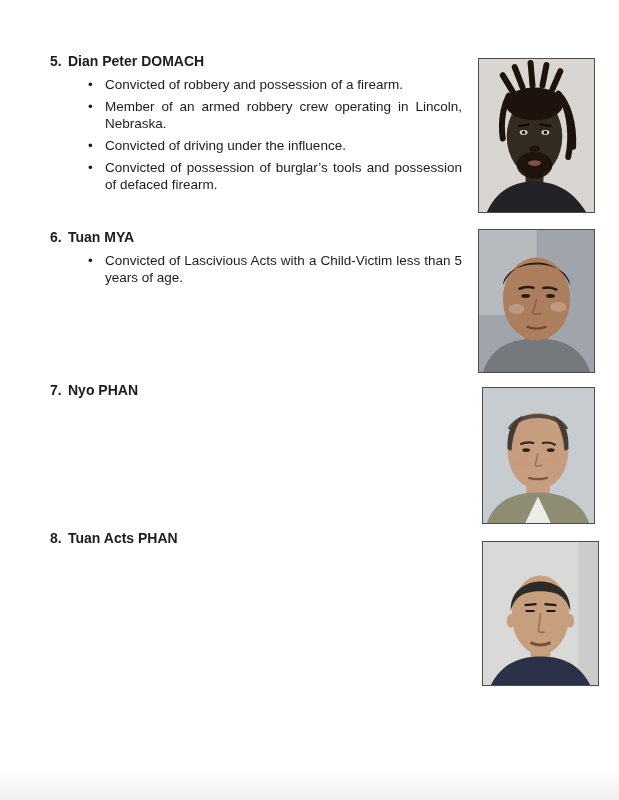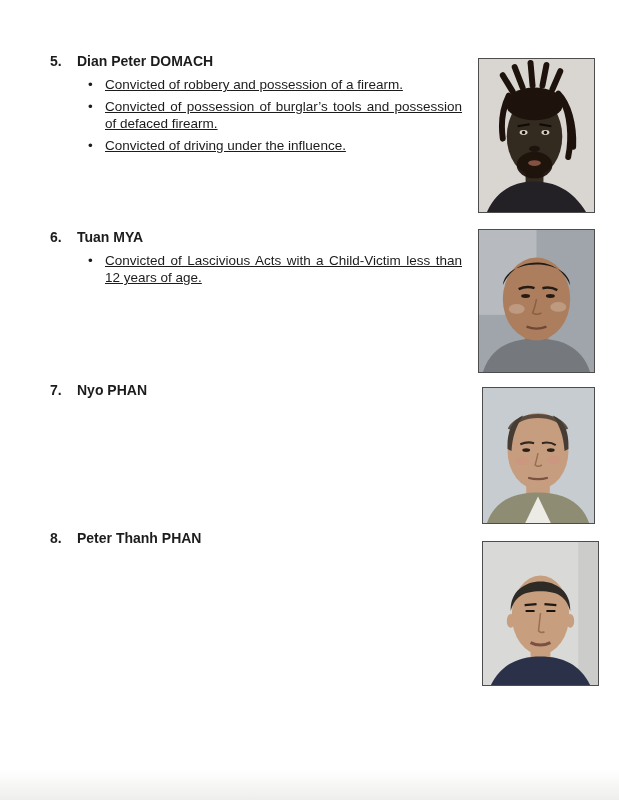--- a/index.html
+++ b/index.html
@@ -18,26 +18,25 @@
     width: 412px;
   }
   .entry-heading {
     display: flex;
     font-weight: 700;
     font-size: 14px;
     line-height: 18px;
     margin-bottom: 6px;
   }
   .entry-number { width: 18px; flex: 0 0 18px; }
-  .entry-name { flex: 1; margin-left: 9px; }
+  .entry-name { flex: 1; }
   ul.bullets {
     list-style: none;
     margin: 0;
     padding: 0;
-    text-decoration: underline;
   }
   ul.bullets li {
     position: relative;
     padding-left: 55px;
     margin: 0 0 5px 0;
     font-size: 13.5px;
     line-height: 17px;
     text-align: justify;
   }
   ul.bullets li:last-child { margin-bottom: 0; }
@@ -71,22 +70,23 @@
 
 <div class="page">
 
   <div class="entry" style="top:52px">
     <div class="entry-heading">
       <span class="entry-number">5.</span>
       <span class="entry-name">Dian Peter DOMACH</span>
     </div>
     <ul class="bullets">
       <li>Convicted of robbery and possession of a firearm.</li>
+      <li>Member of an armed robbery crew operating in Lincoln, Nebraska.</li>
+      <li>Convicted of driving under the influence.</li>
       <li>Convicted of possession of burglar’s tools and possession of defaced firearm.</li>
-      <li>Convicted of driving under the influence.</li>
     </ul>
   </div>
 
   <div class="photo photo-1" role="img" aria-label="Mugshot of a man with dark skin, dreadlocks and a beard, dark shirt, light background" style="--bg: #d9d6d1; --skin: #332a20; --hair: #1d130c; --shirt: #232126;">
     <svg viewBox="0 0 116 150" preserveAspectRatio="none">
       <rect width="116" height="150" style="fill:var(--bg)"></rect>
       <g style="stroke:var(--hair)" stroke-width="6" stroke-linecap="round" fill="none">
         <path d="M44,28 L36,8"></path>
         <path d="M54,26 L52,4"></path>
         <path d="M64,26 L68,6"></path>
@@ -110,21 +110,21 @@
       <ellipse cx="56" cy="102" rx="6.5" ry="2.8" fill="#84503f"></ellipse>
     </svg>
   </div>
 
   <div class="entry" style="top:228px">
     <div class="entry-heading">
       <span class="entry-number">6.</span>
       <span class="entry-name">Tuan MYA</span>
     </div>
     <ul class="bullets">
-      <li>Convicted of Lascivious Acts with a Child-Victim less than 12 years of age.</li>
+      <li>Convicted of Lascivious Acts with a Child-Victim less than 5 years of age.</li>
     </ul>
   </div>
 
   <div class="photo photo-2" role="img" aria-label="Mugshot of a man with short black hair wearing a gray sweater, gray background" style="--bg: #9fa5ab; --skin: #ac7e5d; --hair: #211c18; --shirt: #75787c;">
     <svg viewBox="0 0 116 144" preserveAspectRatio="none">
       <rect width="116" height="144" style="fill:var(--bg)"></rect>
       <rect width="58" height="86" fill="#ffffff" opacity="0.25"></rect>
       <rect x="46" y="94" width="24" height="22" style="fill:var(--skin)"></rect>
       <path d="M4,144 C12,118 34,110 58,110 C82,110 104,118 112,144 Z" style="fill:var(--shirt)"></path>
       <ellipse cx="58" cy="70" rx="34" ry="42" style="fill:var(--skin)"></ellipse>
@@ -162,21 +162,21 @@
       <ellipse cx="40" cy="74" rx="7" ry="4.5" fill="#d98a7a" opacity="0.25"></ellipse>
       <ellipse cx="72" cy="73" rx="7" ry="4.5" fill="#d98a7a" opacity="0.25"></ellipse>
       <path d="M56,66 q-2,9 -3,12 q3,3 7,0" stroke="#9a6e50" stroke-width="1.5" fill="none"></path>
       <path d="M46,91 q10,3 20,0" stroke="#7c5240" stroke-width="2.2" fill="none"></path>
     </svg>
   </div>
 
   <div class="entry" style="top:529px">
     <div class="entry-heading">
       <span class="entry-number">8.</span>
-      <span class="entry-name">Peter Thanh PHAN</span>
+      <span class="entry-name">Tuan Acts PHAN</span>
     </div>
   </div>
 
   <div class="photo photo-4" role="img" aria-label="Mugshot of a man with a dark bowl-cut hairstyle wearing a navy shirt, light gray background" style="--bg: #d9d9d7; --skin: #c79e7e; --hair: #2e2a26; --shirt: #2b3148;">
     <svg viewBox="0 0 116 145" preserveAspectRatio="none">
       <rect width="116" height="145" style="fill:var(--bg)"></rect>
       <rect x="96" width="20" height="145" fill="#000000" opacity="0.06"></rect>
       <rect x="48" y="100" width="20" height="22" style="fill:var(--skin)"></rect>
       <path d="M8,145 C18,124 36,116 58,116 C80,116 98,124 108,145 Z" style="fill:var(--shirt)"></path>
       <ellipse cx="28" cy="80" rx="4" ry="7" style="fill:var(--skin)"></ellipse>

